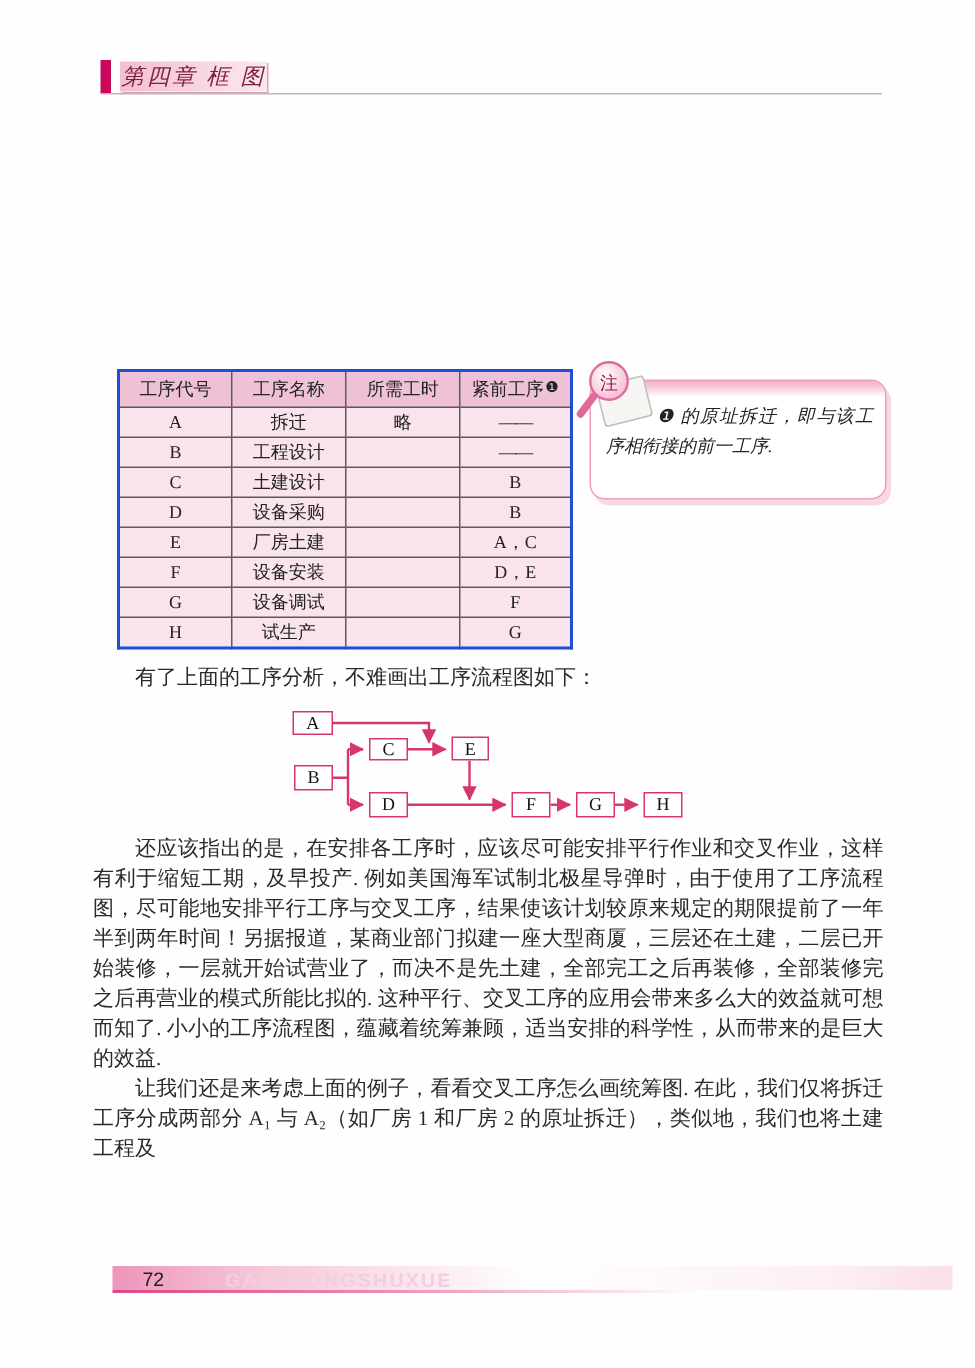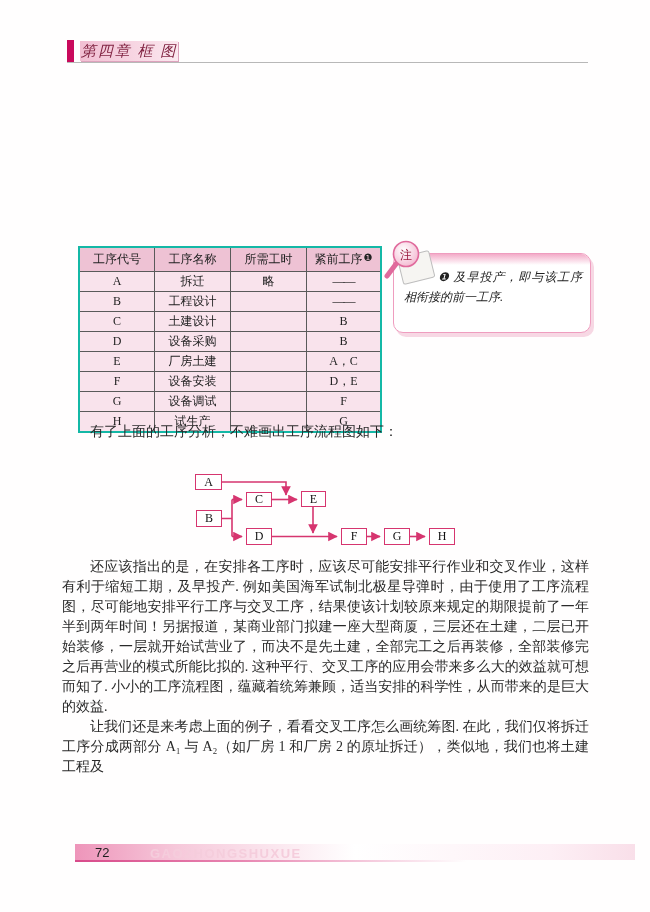--- a/index.html
+++ b/index.html
@@ -13,25 +13,25 @@
             box-shadow:1px 1px 0 #dda2bc;
             display:flex;align-items:center;justify-content:center;
             font-size:15px;font-style:italic;color:#7e1f3e;letter-spacing:2px;}
   .chap-rule{position:absolute;left:67px;top:62px;width:521px;height:1px;background:#b8b8b8;}
 
   
   .bodytext{position:absolute;left:62px;width:527px;font-size:14px;line-height:20px;
             text-align:justify;color:#2a2a2a;}
   .bodytext p{margin:0;}
   .indent{text-indent:2em;}
-  #block1{top:86px;} #p3wrap{top:422px;} #block2{top:557px;}
+  #block1{top:86px;} #p3wrap{top:443px;} #block2{top:557px;}
 
   
   .ptable{position:absolute;left:78px;top:246px;border-collapse:collapse;
-          border:2px solid #14b8a6;padding-left:12px;}
+          border:2px solid #1d4ed8;padding-left:12px;}
   .ptable th,.ptable td{border:1px solid #5a5a5a;font-size:12px;font-weight:normal;
           text-align:center;padding:0;color:#222;}
   .ptable th{height:23px;background:#eec2d4;}
   .ptable td{height:19px;background:#f9e3ec;}
   .c1{width:74px;} .c2{width:75px;} .c3{width:75px;} .c4{width:73px;}
   .marker{font-size:10px;vertical-align:2px;margin-left:1px;}
   .dash{color:#444;letter-spacing:-1px;}
 
   
   .note{position:absolute;left:393px;top:253px;width:196px;height:78px;background:#fff;
@@ -140,21 +140,21 @@
         <radialGradient id="lensGrad" cx="40%" cy="35%" r="75%">
           <stop offset="0%" stop-color="#ffffff"></stop>
           <stop offset="100%" stop-color="#f3b3cd"></stop>
         </radialGradient>
       </defs>
       <rect x="18" y="18" width="32" height="27" rx="2" transform="rotate(-14 34 31)" fill="#f6f5f2" stroke="#bdbdbd" stroke-width="1"></rect>
       <line x1="14" y1="28" x2="5" y2="40" stroke="#e06a9c" stroke-width="5" stroke-linecap="round"></line>
       <circle cx="24" cy="18" r="12.5" fill="url(#lensGrad)" stroke="#e06a9c" stroke-width="1.6"></circle>
       <text x="24" y="23" text-anchor="middle" font-size="12" fill="#9b1c3f">注</text>
     </svg>
-    <div class="note-text">❶ 及早投产，即与该工序相衔接的前一工序.</div>
+    <div class="note-text">❶ 的原址拆迁，即与该工序相衔接的前一工序.</div>
   </div>
 
   <div class="bodytext" id="p3wrap">
     <p class="indent">有了上面的工序分析，不难画出工序流程图如下：</p>
   </div>
 
   <div class="flow">
     <svg width="650" height="95" viewBox="0 0 650 95">
       <defs>
         <marker id="ah" markerWidth="7" markerHeight="7" refX="5.5" refY="3" orient="auto">

